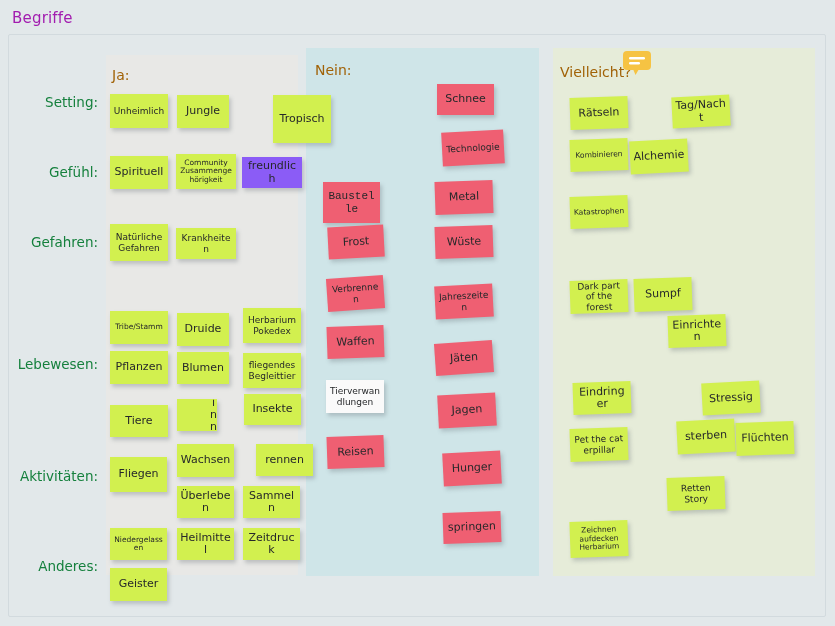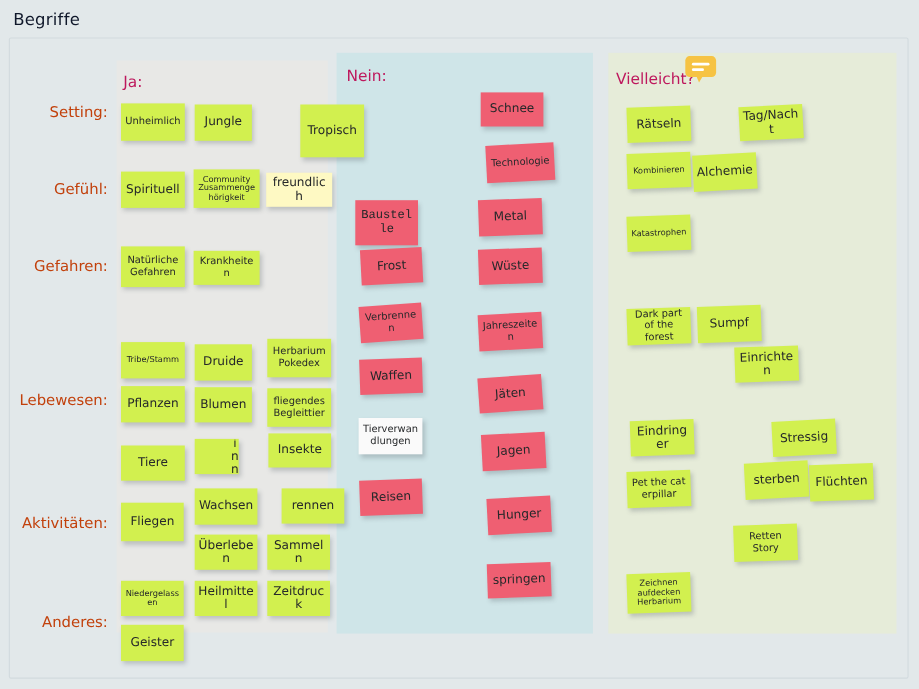--- a/index.html
+++ b/index.html
@@ -14,21 +14,21 @@
     font-family: "DejaVu Sans", sans-serif;
     overflow: hidden;
     position: relative;
   }
 
   #page-title {
     position: absolute;
     left: 12px;
     top: 9px;
     font-size: 15px;
-    color: #0f172a;
+    color: #a21caf;
     font-family: "DejaVu Sans", sans-serif;
     letter-spacing: 0.2px;
   }
 
   #board-frame {
     position: absolute;
     left: 8px;
     top: 34px;
     width: 818px;
     height: 583px;
@@ -61,42 +61,42 @@
     left: 553px;
     top: 48px;
     width: 262px;
     height: 528px;
     background: #e6ecd9;
   }
 
   .column-heading {
     position: absolute;
     font-size: 14px;
-    color: #be185d;
+    color: #a16207;
     font-family: "DejaVu Sans", sans-serif;
     white-space: nowrap;
   }
   #heading-ja    { left: 112px; top: 67px; }
   #heading-nein  { left: 315px; top: 62px; }
   #heading-vielleicht { left: 560px; top: 64px; }
 
   
   #comment-bubble {
     position: absolute;
     left: 622px;
     top: 50px;
     width: 30px;
     height: 26px;
   }
 
   
   .row-label {
     position: absolute;
     font-size: 13.5px;
-    color: #c2410c;
+    color: #15803d;
     font-family: "DejaVu Sans", sans-serif;
     text-align: right;
     white-space: nowrap;
     right: 0;
   }
   .row-label-wrap {
     position: absolute;
     left: 0;
     width: 98px;
     text-align: right;
@@ -113,21 +113,21 @@
     color: #26282a;
     font-family: "DejaVu Sans", sans-serif;
     line-height: 1.12;
     padding: 2px 3px;
     box-shadow: 2px 3px 4px rgba(90,100,105,0.30);
     overflow: hidden;
     word-break: break-word;
   }
   .note.green  { background: #d2f04f; }
   .note.pink   { background: #ef5f72; }
-  .note.yellow { background: #fef9c3; }
+  .note.yellow { background: #8b5cf6; }
   .note.white  { background: #fafafa; }
 
   .fs-xs { font-size: 7.5px; }
   .fs-s  { font-size: 9px; }
   .fs-m  { font-size: 11px; }
 </style>
 </head>
 <body>
 
 <div id="page-title">Begriffe</div>

